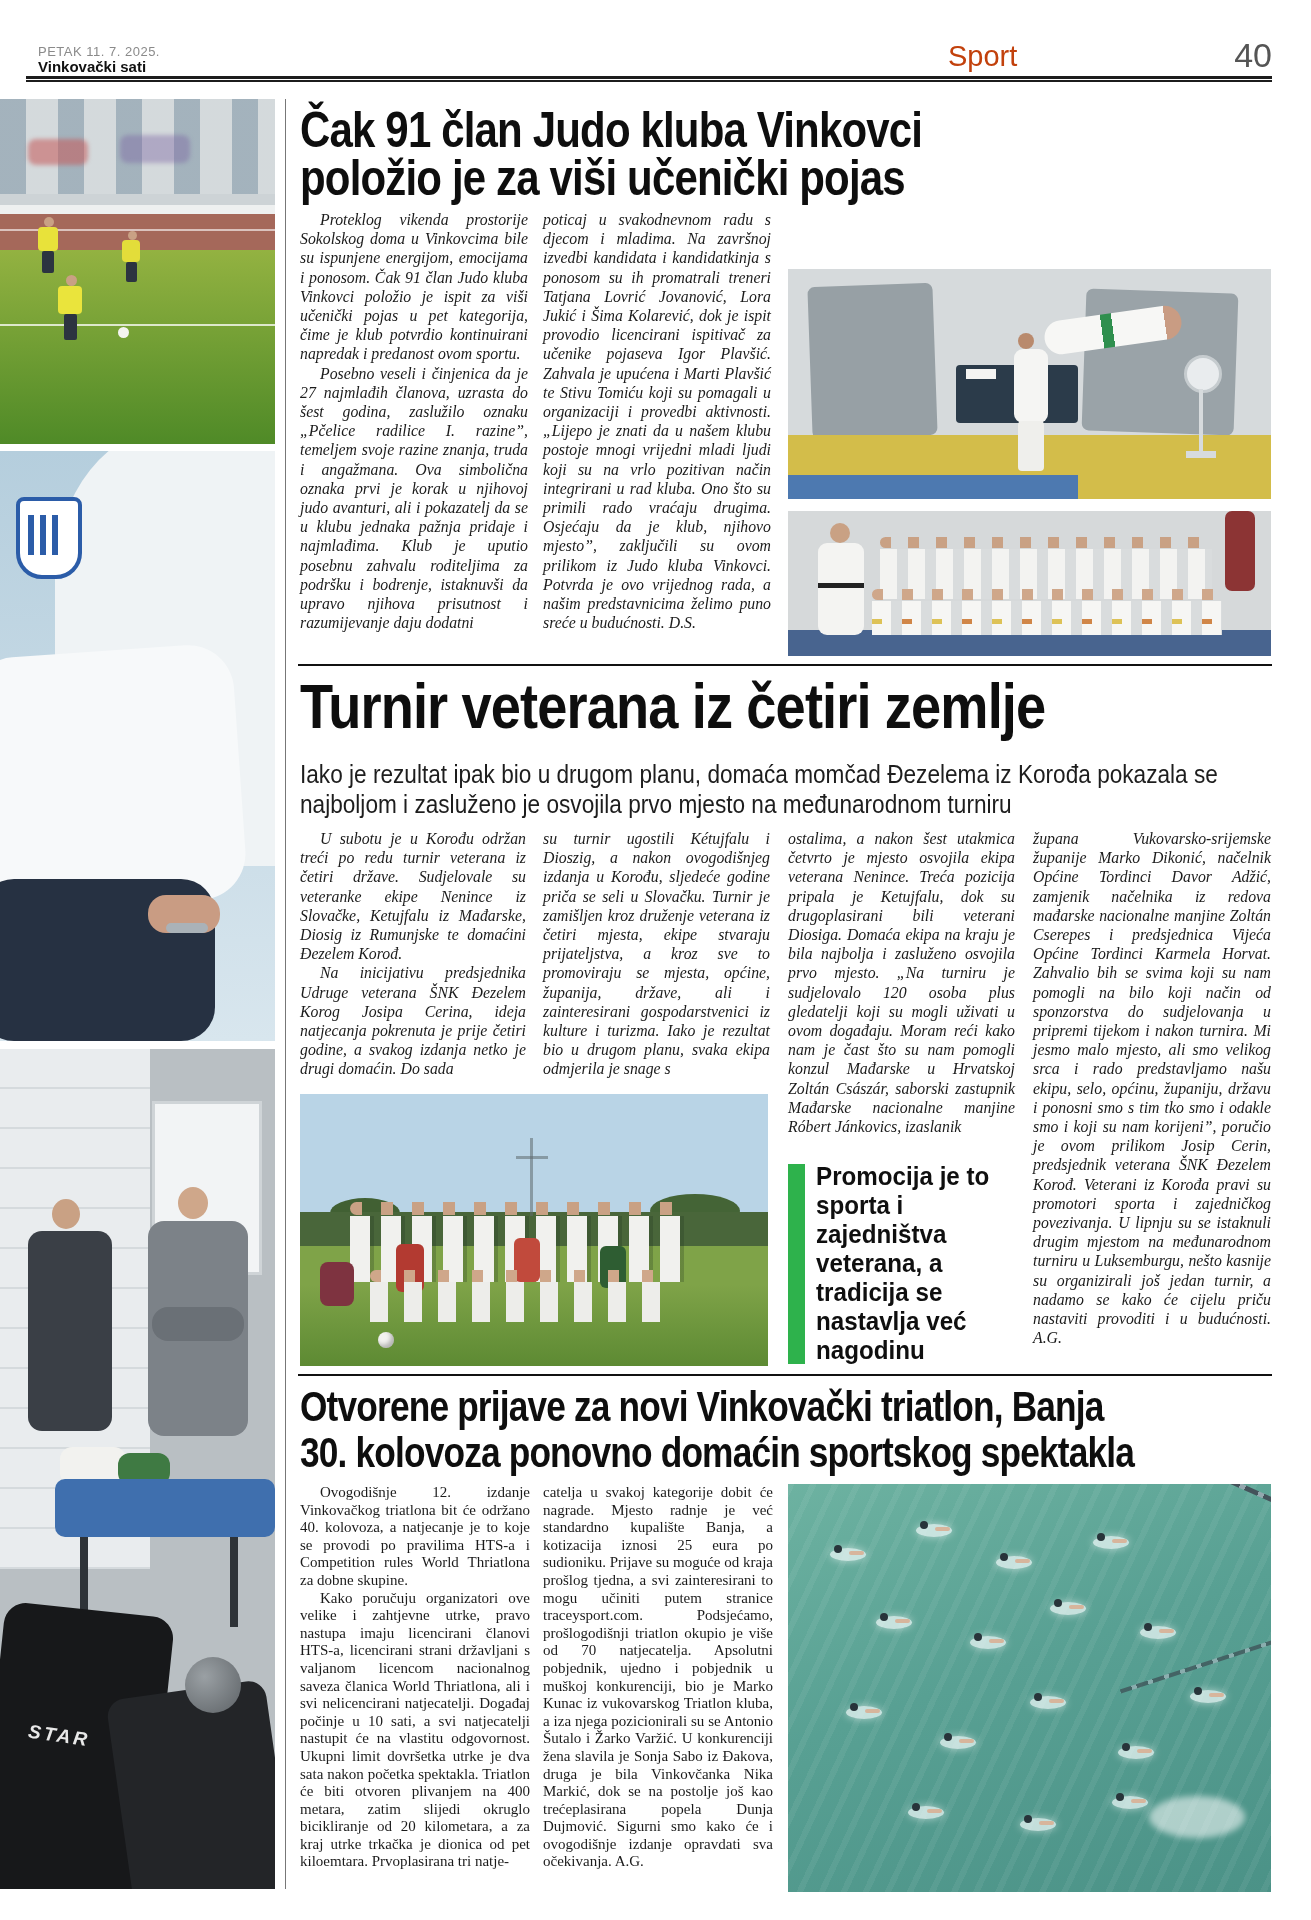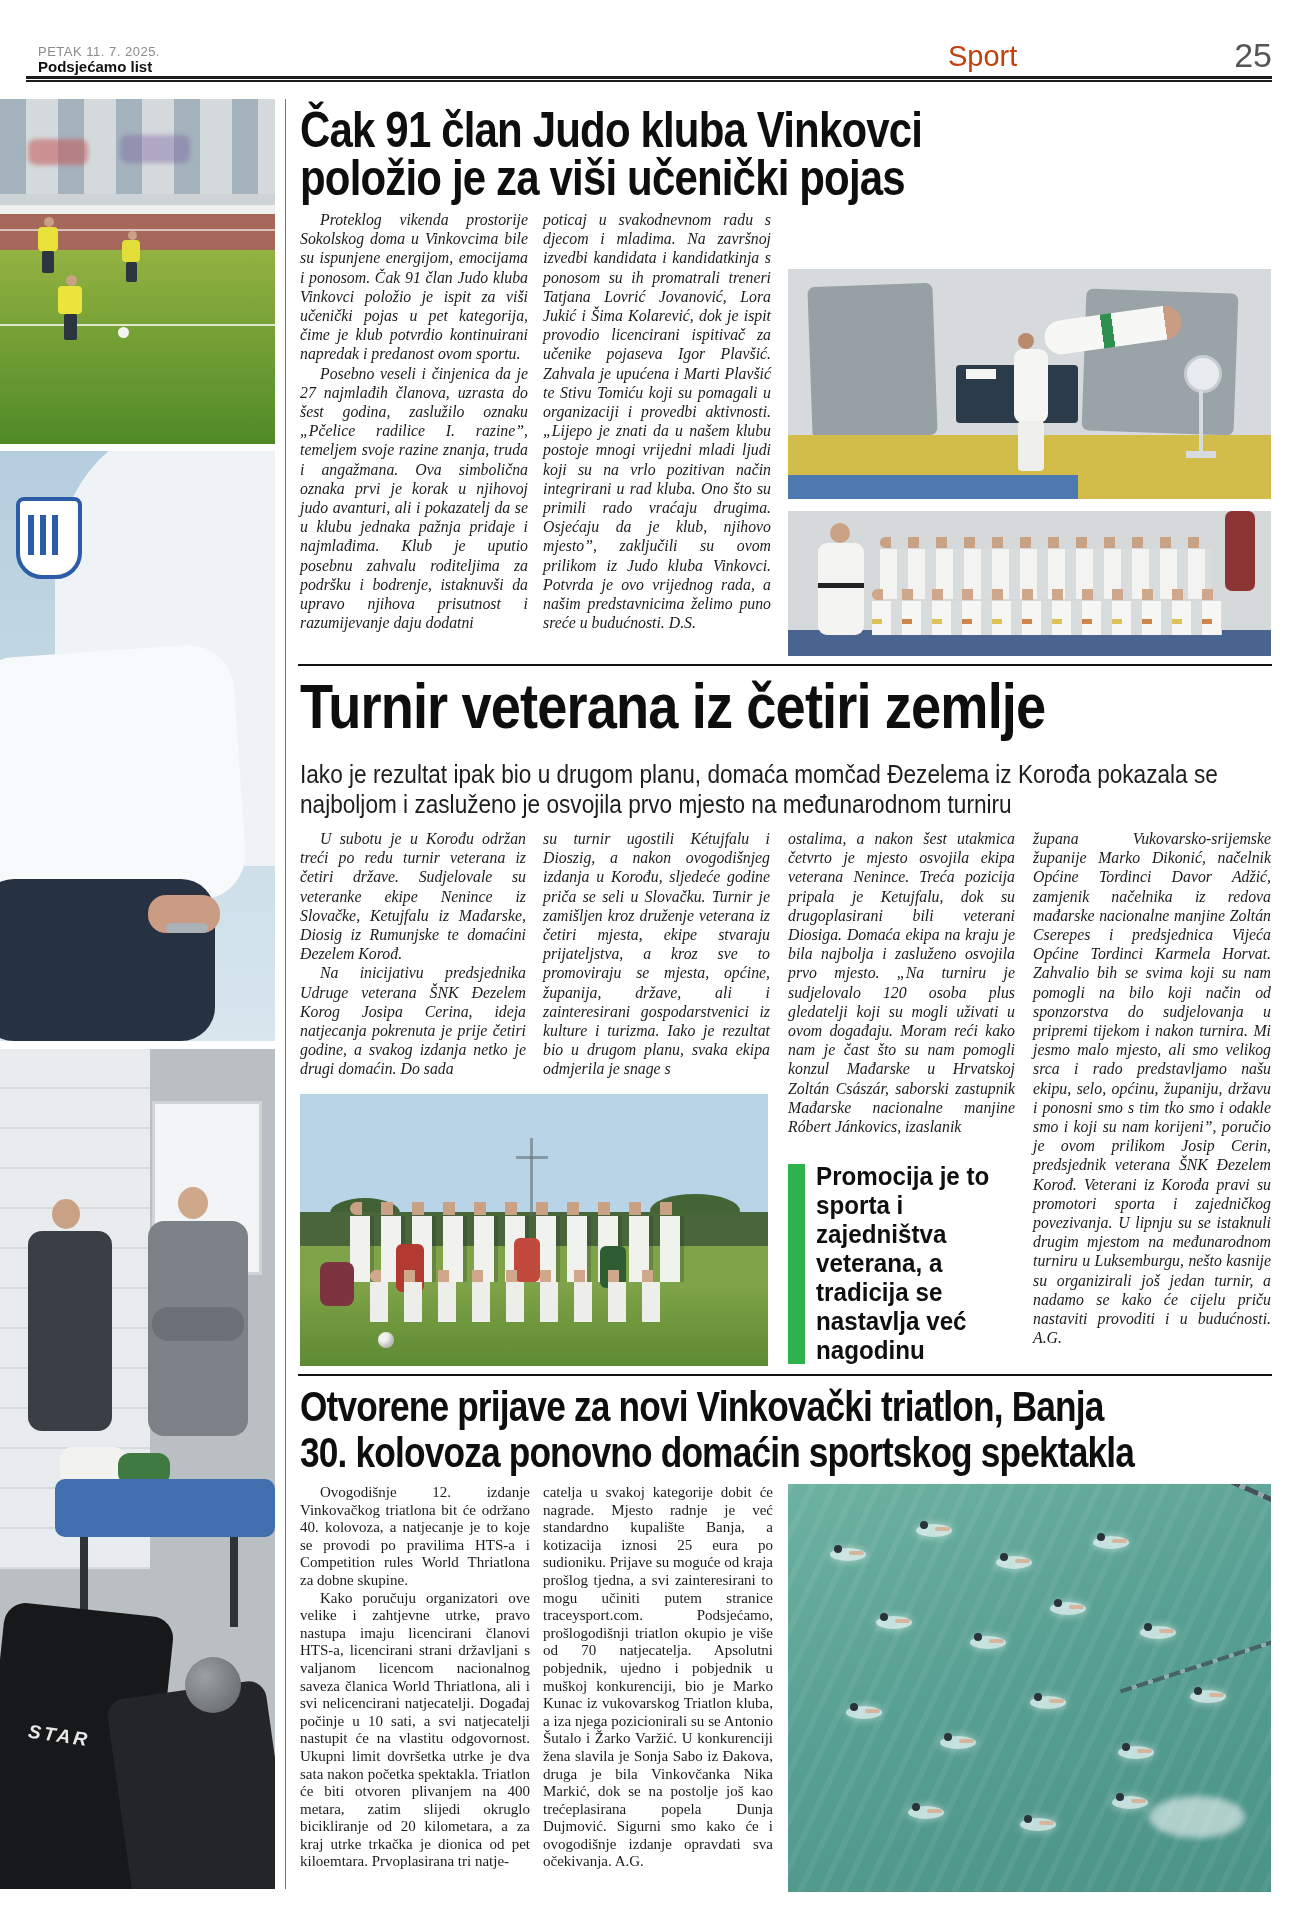--- a/index.html
+++ b/index.html
@@ -165,23 +165,23 @@
   .sw::before{content:'';position:absolute;left:4px;top:-3px;width:8px;height:8px;border-radius:50%;background:#28343a;}
   .sw::after{content:'';position:absolute;right:2px;top:3px;width:15px;height:4px;border-radius:2px;background:#d7b59c;}
   .sw-big{right:26px;bottom:54px;width:96px;height:42px;border-radius:50%;background:rgba(255,255,255,.55);filter:blur(3px);}
 </style>
 </head>
 <body>
 
 <div class="page">
 
   <div class="abs issue-date">PETAK 11. 7. 2025.</div>
-  <div class="abs pub-name">Podsjećamo list</div>
+  <div class="abs pub-name">Vinkovački sati</div>
   <div class="abs section-label">Sport</div>
-  <div class="abs page-number">25</div>
+  <div class="abs page-number">40</div>
   <div class="abs header-rule"></div>
 
   <div class="photo ph-field">
     <div class="shape f-windows"></div>
     <div class="shape f-graffiti1"></div>
     <div class="shape f-graffiti2"></div>
     <div class="shape f-fence"></div>
     <div class="shape f-track"></div>
     <div class="shape f-trackline"></div>
     <div class="shape f-grass"></div>

